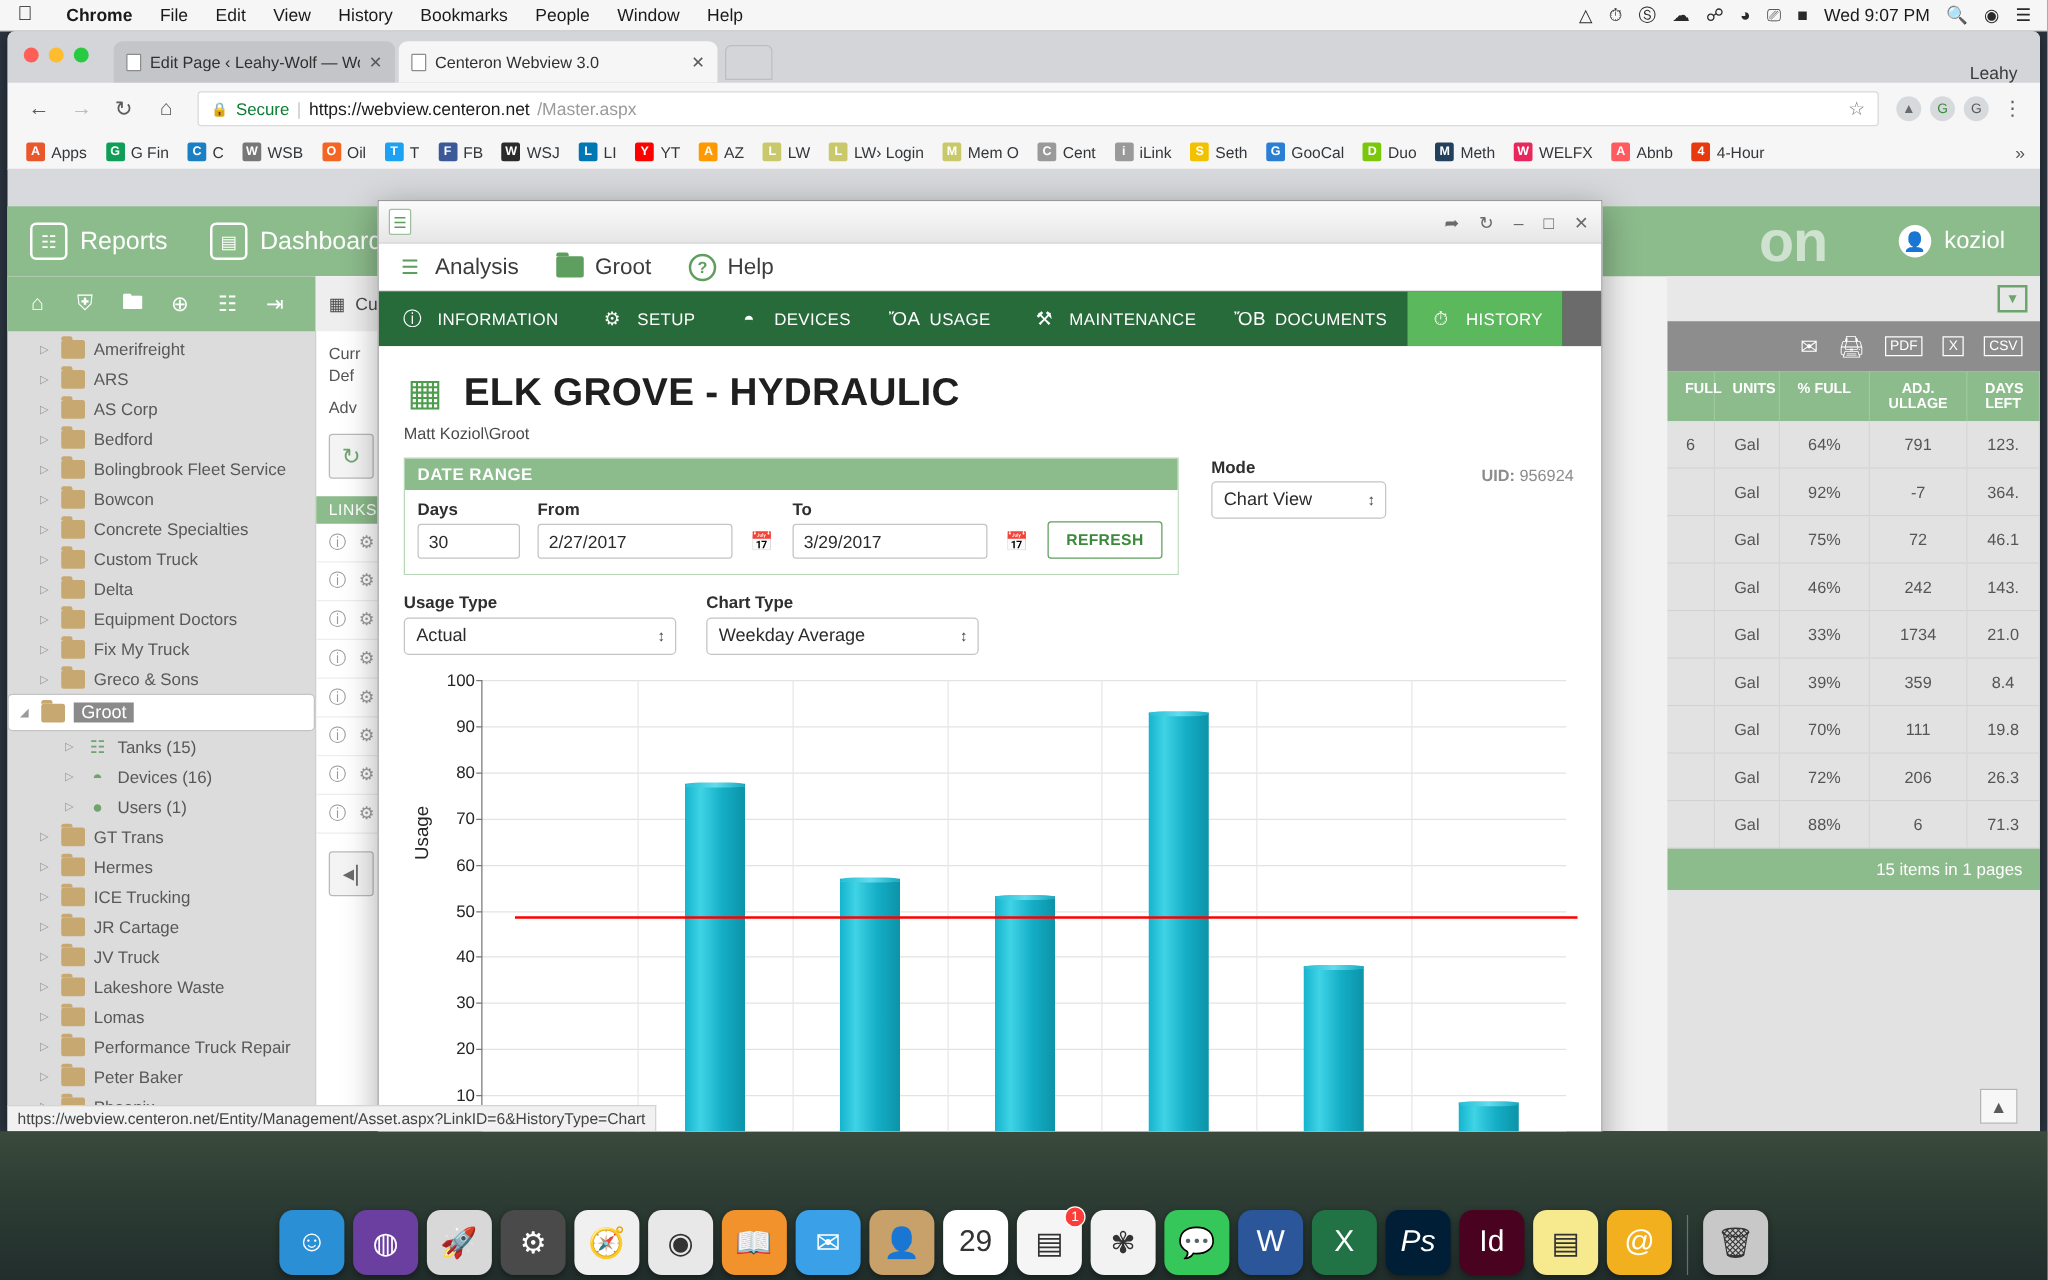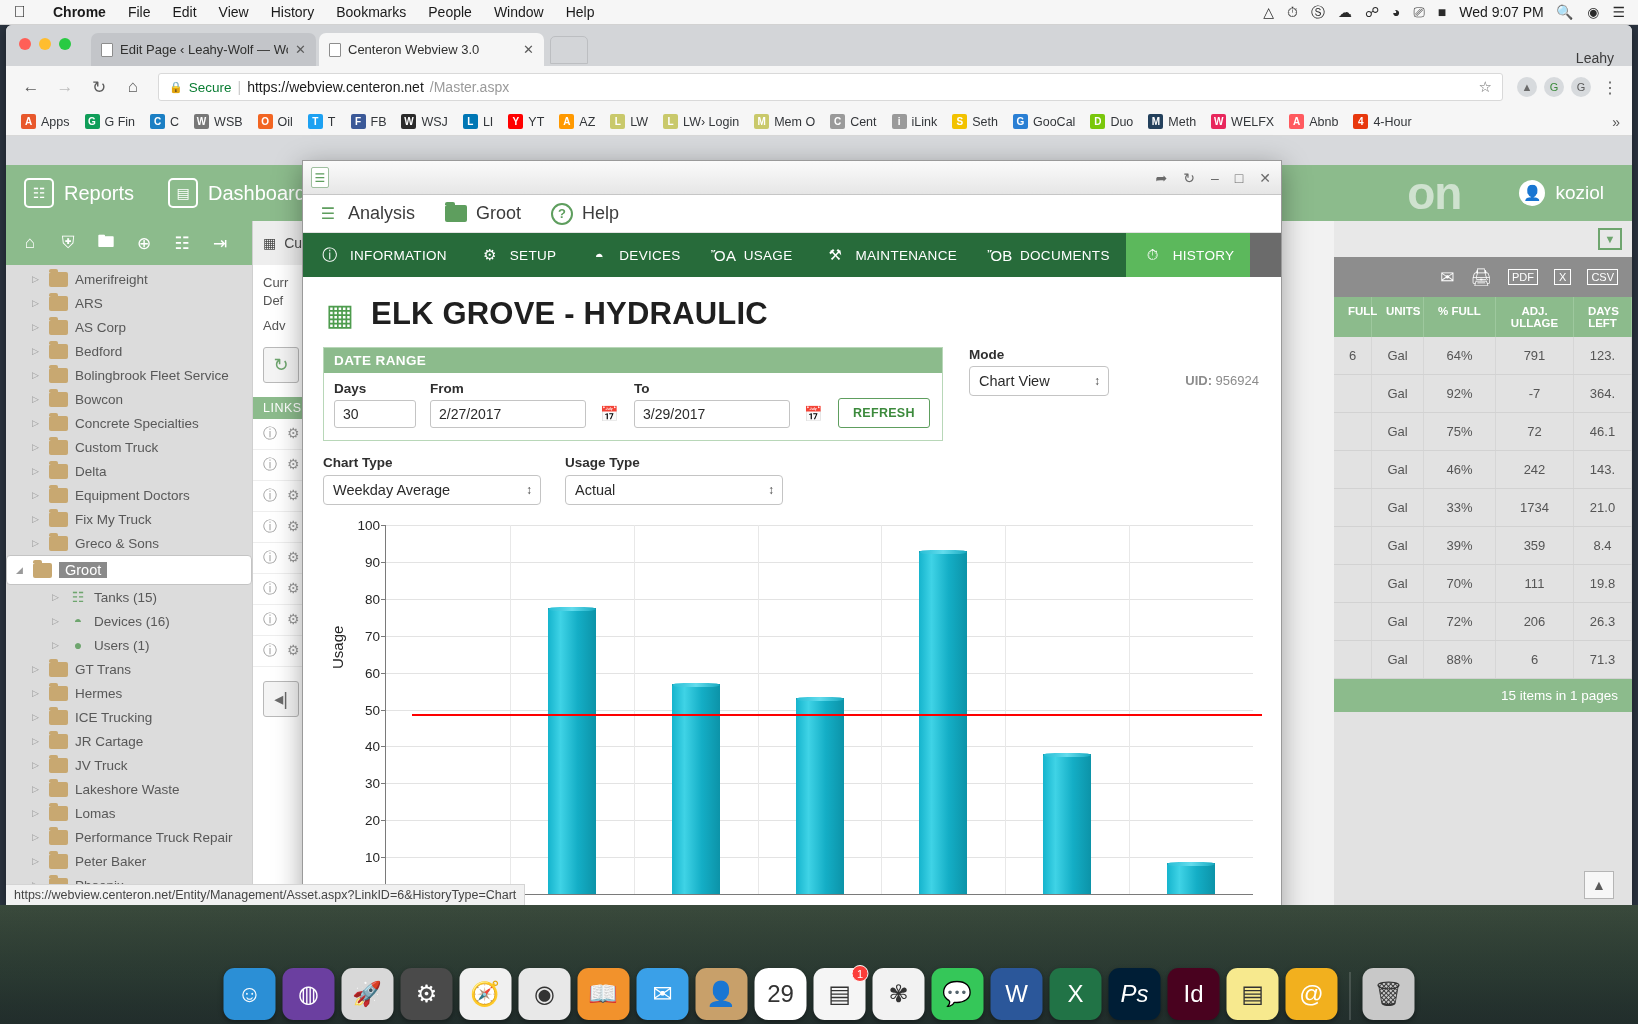--- a/index.html
+++ b/index.html
@@ -34,21 +34,21 @@
   .traffic { position:absolute; left:13px; top:13px; display:flex; gap:8px; }
   .traffic i { width:12px;height:12px;border-radius:50%; display:block; }
   .traffic .r{background:#ff5f57;} .traffic .y{background:#ffbd2e;} .traffic .g{background:#28ca42;}
 
   .tab {
     height:33px; display:flex; align-items:center; gap:7px;
     padding:0 10px; font-size:13px; color:#30302f;
     border-radius:7px 7px 0 0; position:relative; min-width:150px;
   }
   .tab.inactive { background:#c3c5c9; width:225px; margin-left:85px; }
-  .tab.active { background:#f6f6f6; width:225px; margin-left:3px; }
+  .tab.active { background:#f6f6f6; width:255px; margin-left:3px; }
   .tab .favicon {
     width:12px;height:14px;border:1px solid #8d8d8d;border-radius:1px;background:#fff;flex:none;
   }
   .tab .tt { flex:1; white-space:nowrap; overflow:hidden; text-overflow:clip; }
   .tab .x { color:#5a5a5a; font-size:13px; }
   .newtab-ghost { width:38px;height:28px;border:1px solid #bcbec1;border-radius:5px 5px 0 0; margin-left:6px; margin-bottom:2px; }
   .chrome-user { margin-left:auto; padding-right:18px; font-size:14px; color:#3b3b3b; }
 
   
   .toolbar { height:42px; background:#f6f6f6; display:flex; align-items:center; padding:0 10px; gap:4px; }
@@ -756,20 +756,21 @@
         <div class="dtab-spacer"></div>
       </div>
 
     <div class="dlg-body">
       <div class="asset-row">
         <span class="asset-ico">▦</span>
         <div>
           <div class="asset-title">ELK GROVE - HYDRAULIC</div>
         </div>
       </div>
+      <div class="asset-sub">Matt Koziol\Groot</div>
       <div class="uid">
         <b>UID:</b>
         <span>956924</span>
       </div>
 
       <div class="panel-wrap">
         <div class="date-panel">
           <div class="dp-head">DATE RANGE</div>
           <div class="dp-body">
             <div>
@@ -790,26 +791,26 @@
           </div>
         </div>
         <div class="mode-col">
           <div class="fld-lbl">Mode</div>
           <span class="sel-wrap"><select class="sel w-mode" id="mode-sel"><option>Chart View</option><option>Grid View</option></select></span>
         </div>
       </div>
 
       <div class="ctrls-row">
         <div>
+          <div class="fld-lbl">Usage Type</div>
+          <span class="sel-wrap"><select class="sel w-utype" id="utype-sel"><option>Actual</option><option>Adjusted</option></select></span>
+        </div>
+        <div>
           <div class="fld-lbl">Chart Type</div>
           <span class="sel-wrap"><select class="sel w-ctype" id="ctype-sel"><option>Weekday Average</option><option>Daily Usage</option><option>Level History</option></select></span>
-        </div>
-        <div>
-          <div class="fld-lbl">Usage Type</div>
-          <span class="sel-wrap"><select class="sel w-utype" id="utype-sel"><option>Actual</option><option>Adjusted</option></select></span>
         </div>
       </div>
 
       <div class="chart-area">
         <div class="ylabel">Usage</div>
         <div class="plot" id="plot">
             <div class="gridline" style="top: 90%;"></div>
             <div class="ytick" style="top: 90%;">10</div>
             <div class="ytickmark" style="top: 90%;"></div>
             <div class="gridline" style="top: 80%;"></div>
@@ -865,21 +866,21 @@
   <div class="dock-inner" id="dock-inner">
       <div class="dock-ic" style="background: rgb(43, 143, 214); color: rgb(255, 255, 255);">☺</div>
       <div class="dock-ic" style="background: rgb(107, 63, 160); color: rgb(255, 255, 255);">◍</div>
       <div class="dock-ic" style="background: rgb(216, 216, 216); color: rgb(51, 51, 51);">🚀</div>
       <div class="dock-ic" style="background: rgb(74, 74, 74); color: rgb(255, 255, 255);">⚙</div>
       <div class="dock-ic" style="background: rgb(240, 240, 240); color: rgb(51, 51, 51);">🧭</div>
       <div class="dock-ic" style="background: rgb(232, 232, 232); color: rgb(51, 51, 51);">◉</div>
       <div class="dock-ic" style="background: rgb(242, 146, 44); color: rgb(255, 255, 255);">📖</div>
       <div class="dock-ic" style="background: rgb(58, 160, 232); color: rgb(255, 255, 255);">✉</div>
       <div class="dock-ic" style="background: rgb(200, 160, 106); color: rgb(255, 255, 255);">👤</div>
-      <div class="dock-ic" style="background: rgb(255, 255, 255); color: rgb(51, 51, 51); border-radius: 14px;">29</div>
+      <div class="dock-ic" style="background: rgb(255, 255, 255); color: rgb(51, 51, 51);">29</div>
       <div class="dock-ic" style="background: rgb(245, 245, 245); color: rgb(51, 51, 51);">▤<span class="dock-badge">1</span></div>
       <div class="dock-ic" style="background: rgb(242, 242, 242); color: rgb(51, 51, 51);">✾</div>
       <div class="dock-ic" style="background: rgb(53, 199, 89); color: rgb(255, 255, 255);">💬</div>
       <div class="dock-ic" style="background: rgb(43, 87, 154); color: rgb(255, 255, 255);">W</div>
       <div class="dock-ic" style="background: rgb(33, 115, 70); color: rgb(255, 255, 255);">X</div>
       <div class="dock-ic" style="background: rgb(0, 30, 54); color: rgb(255, 255, 255); font-style: italic;">Ps</div>
       <div class="dock-ic" style="background: rgb(73, 2, 31); color: rgb(255, 255, 255);">Id</div>
       <div class="dock-ic" style="background: rgb(247, 233, 142); color: rgb(51, 51, 51);">▤</div>
       <div class="dock-ic" style="background: rgb(242, 176, 30); color: rgb(255, 255, 255);">@</div>
       <div class="dock-sep"></div>

